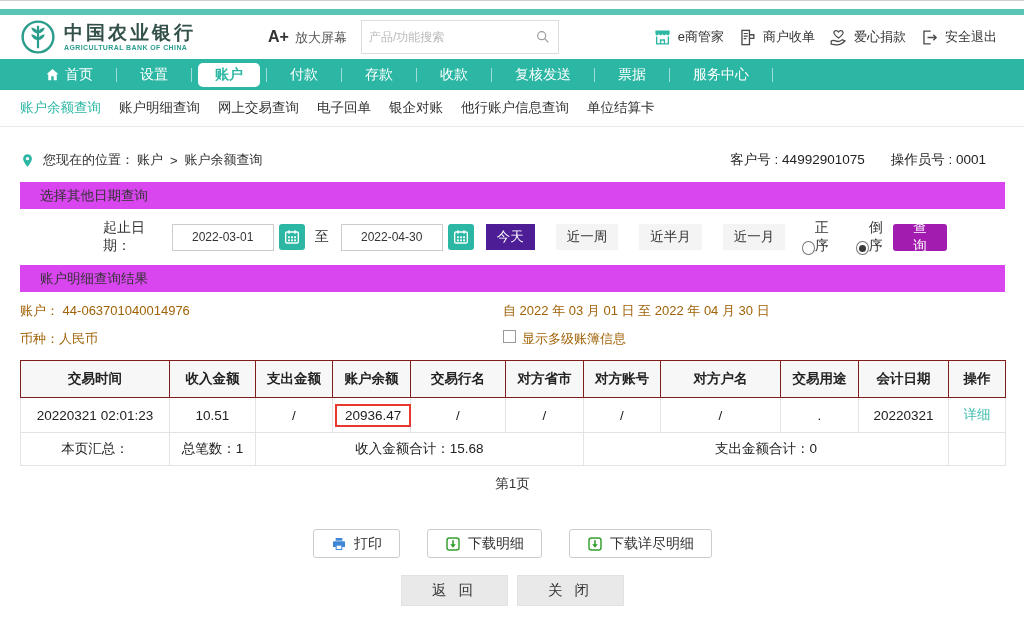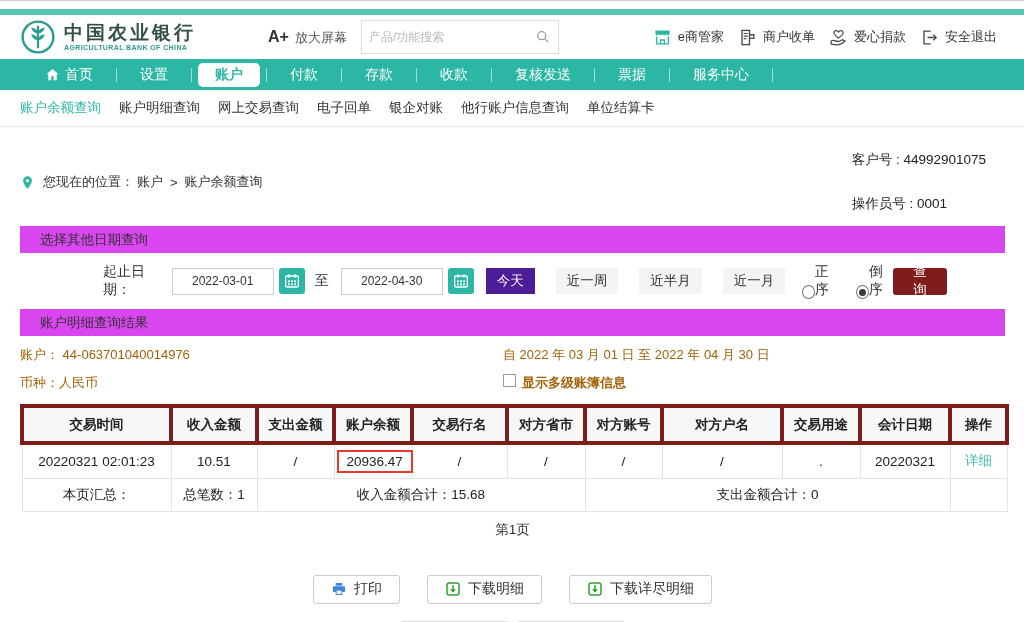--- a/index.html
+++ b/index.html
@@ -33,47 +33,47 @@
 
   
   .sub-nav { height:37px; display:flex; align-items:center; gap:18px; padding-left:20px; border-bottom:1px solid #e9e9e9; }
   .sub-item { font-size:13.5px; color:#333; cursor:pointer; white-space:nowrap; }
   .sub-item.active { color:#2bb7a3; }
 
   
   .breadcrumb-row { margin-top:24px; padding:0 38px 0 20px; display:flex; align-items:center; font-size:13px; color:#333; }
   .crumb { display:flex; align-items:center; gap:3px; }
   .crumb .pin { width:15px; height:15px; margin-right:5px; }
-  .session-info { margin-left:auto; display:flex; gap:26px; font-size:13.5px; color:#222;flex-direction:column; }
+  .session-info { margin-left:auto; display:flex; gap:26px; font-size:13.5px; color:#222; }
 
   .content { padding:0 19px 0 20px; }
   .section-bar { margin-top:13px; height:27px; line-height:27px; background:#d946ef; padding-left:20px; font-size:13.5px; color:#333; }
 
   
   .date-row { margin-top:13px; display:flex; align-items:center; height:30px; font-size:14px; color:#333; padding-left:83px; }
   .date-input { width:102px; height:27px; border:1px solid #ccc; text-align:center; font-size:12px; color:#333; margin-left:7px; font-family:inherit; outline:none; }
   .cal-btn { width:26px; height:26px; background:#2bb7a3; border-radius:3px; margin-left:5px; display:flex; align-items:center; justify-content:center; cursor:pointer; flex:0 0 auto; }
   .to-label { margin:0 5px 0 10px; }
   .quick { height:26px; padding:0 11px; display:flex; align-items:center; font-size:13.5px; cursor:pointer; white-space:nowrap; }
   .quick.today { background:#4c1d95; color:#fff; margin-left:12px; }
   .quick.plain { background:#f4f4f4; color:#333; margin-left:21px; }
   .radio-group { display:flex; align-items:flex-end; margin-left:17px; cursor:pointer; }
   .radio { width:14px; height:14px; border:1px solid #777; border-radius:50%; display:flex; align-items:center; justify-content:center; background:#fff; }
   .radio.checked::after { content:''; width:7px; height:7px; background:#3a3a3a; border-radius:50%; }
-  .query-btn { margin-left:auto; margin-right:58px; background:#7f1d1d; color:#fff; height:27px; padding:0 15px; border-radius:3px; font-size:13.5px; display:flex; align-items:center; cursor:pointer; border:none; }
+  .query-btn { margin-left:auto; margin-right:58px; background:#a21caf; color:#fff; height:27px; padding:0 15px; border-radius:3px; font-size:13.5px; display:flex; align-items:center; cursor:pointer; border:none; }
 
   
   .info-row { display:flex; margin-top:10px; font-size:13px; color:#a16207; align-items:center; }
   .info-left { width:483px; }
-  .chk-row { display:flex; align-items:flex-start; gap:6px;font-weight:bold; }
+  .chk-row { display:flex; align-items:flex-start; gap:6px; }
   .checkbox { width:13px; height:13px; border:1px solid #999; background:#fff; display:inline-block; cursor:pointer; }
 
   
   table.detail { margin-top:12px; width:985px; border-collapse:collapse; text-align:center; font-size:13.5px; color:#222; table-layout:fixed; }
-  table.detail th { background:#f7f7f7; font-weight:bold; height:37px; border:4px solid #7f1d1d; padding:0 2px; }
+  table.detail th { background:#f7f7f7; font-weight:bold; height:37px; border:1px solid #7f1d1d; padding:0 2px; }
   table.detail td { height:35px; border:1px solid #e3e3e3; padding:0 2px; }
   tr.summary td { height:33px; }
   td.no-cell { border:none; background:#fff; }
   .detail-link { color:#3fbcab; cursor:pointer; }
   .red-box { display:inline-block; border:2px solid #e8392e; padding:2px 8px; }
   .page-indicator { width:985px; text-align:center; margin-top:9px; font-size:13.5px; color:#333; }
 
   
   .btn-row1 { margin-top:36px; display:flex; justify-content:center; gap:27px; }
   .act-btn { display:flex; align-items:center; gap:7px; background:#fff; border:1px solid #ccc; border-radius:3px; height:29px; padding:0 17px; font-size:14px; color:#333; cursor:pointer; }

